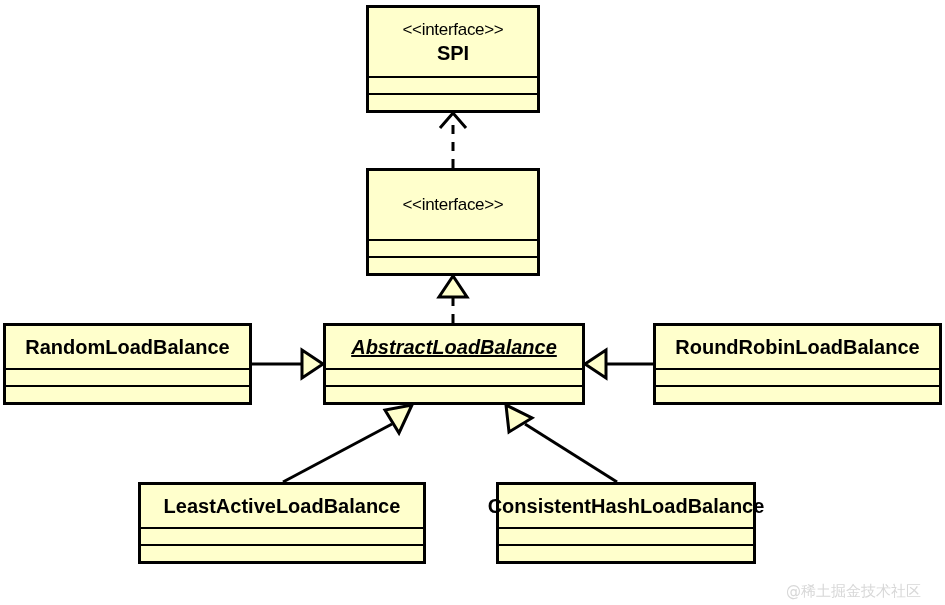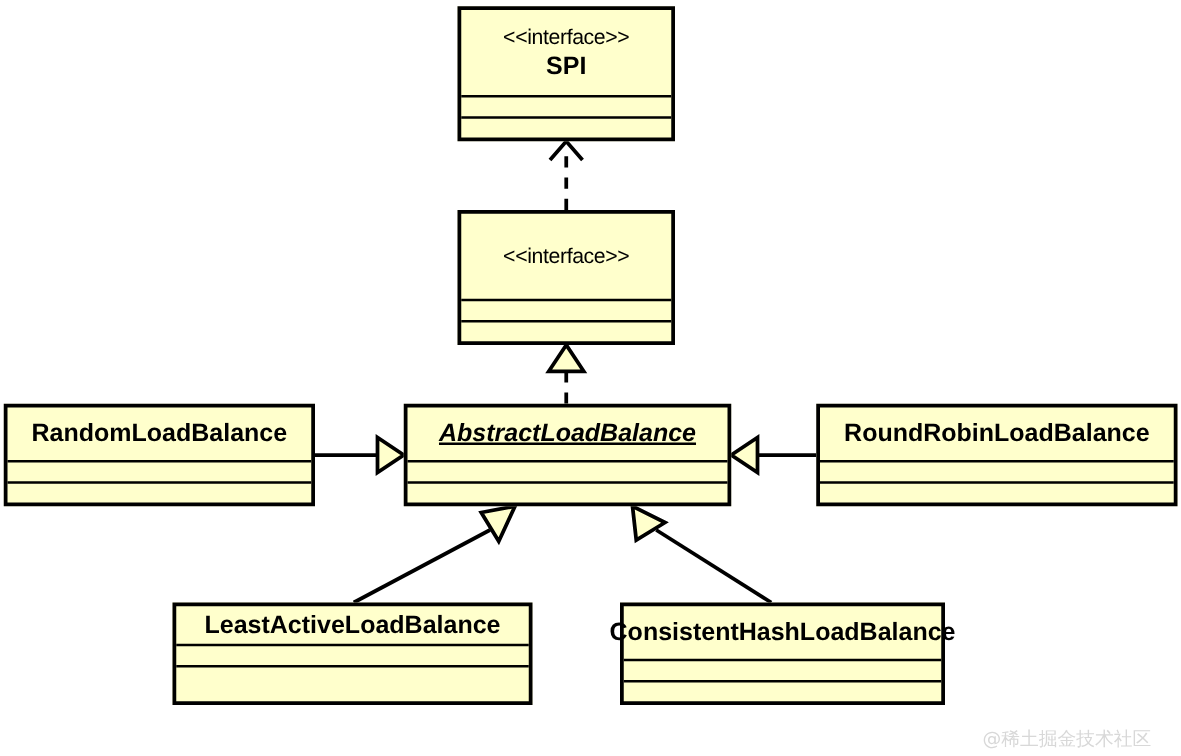--- a/index.html
+++ b/index.html
@@ -150,21 +150,21 @@
 
   <div class="uml-box" style="left:653px; top:323px; width:289px; height:82px;">
     <div class="uml-title" style="height:42px;">
       <div class="cls-name">RoundRobinLoadBalance</div>
     </div>
     <div class="uml-compartment"></div>
     <div class="uml-compartment"></div>
   </div>
 
   <div class="uml-box" style="left:138px; top:482px; width:288px; height:82px;">
-    <div class="uml-title" style="height:30px;">
+    <div class="uml-title" style="height:42px;">
       <div class="cls-name">LeastActiveLoadBalance</div>
     </div>
     <div class="uml-compartment"></div>
     <div class="uml-compartment"></div>
   </div>
 
   <div class="uml-box" style="left:496px; top:482px; width:260px; height:82px;">
     <div class="uml-title" style="height:42px;">
       <div class="cls-name">ConsistentHashLoadBalance</div>
     </div>

